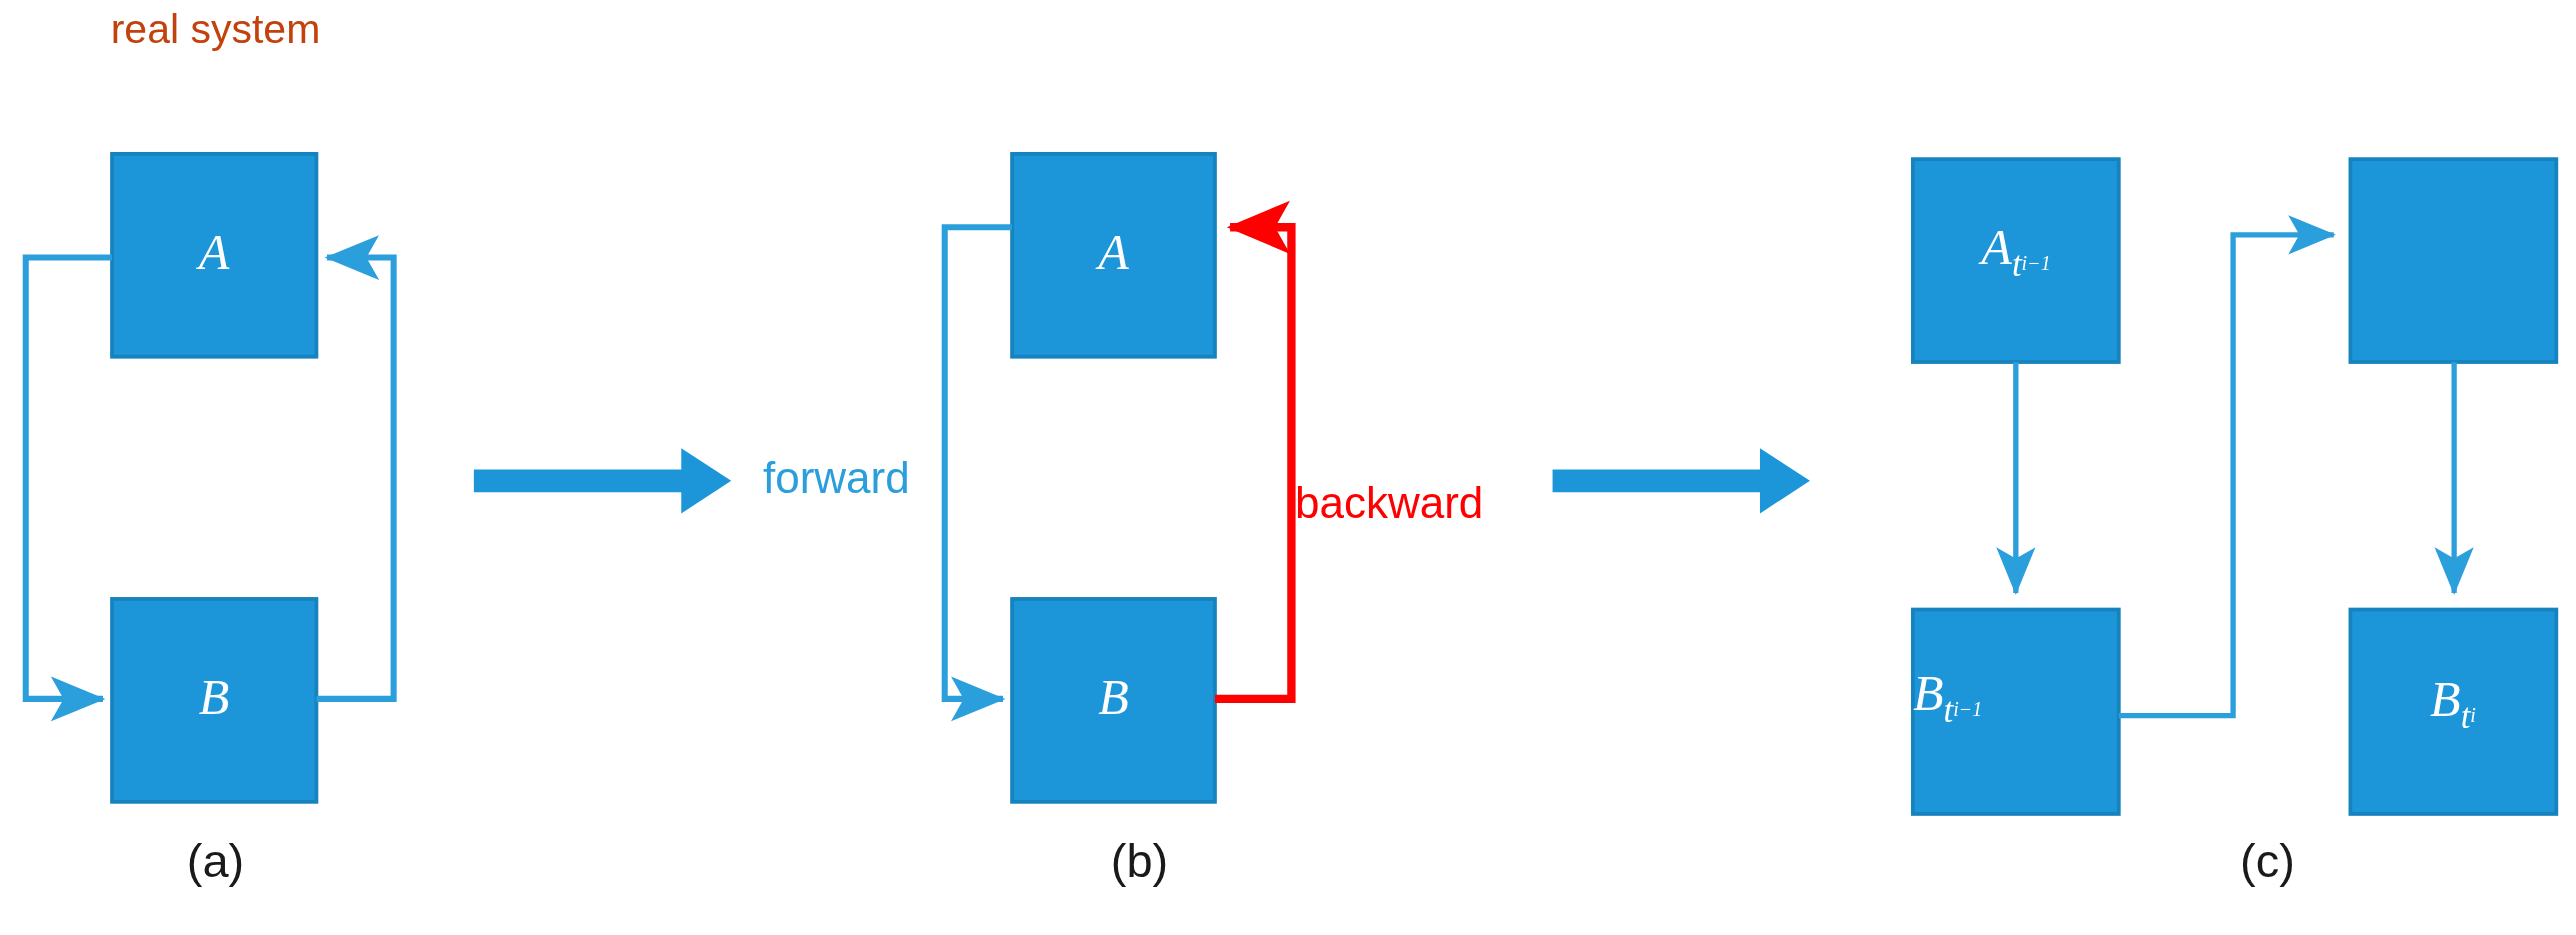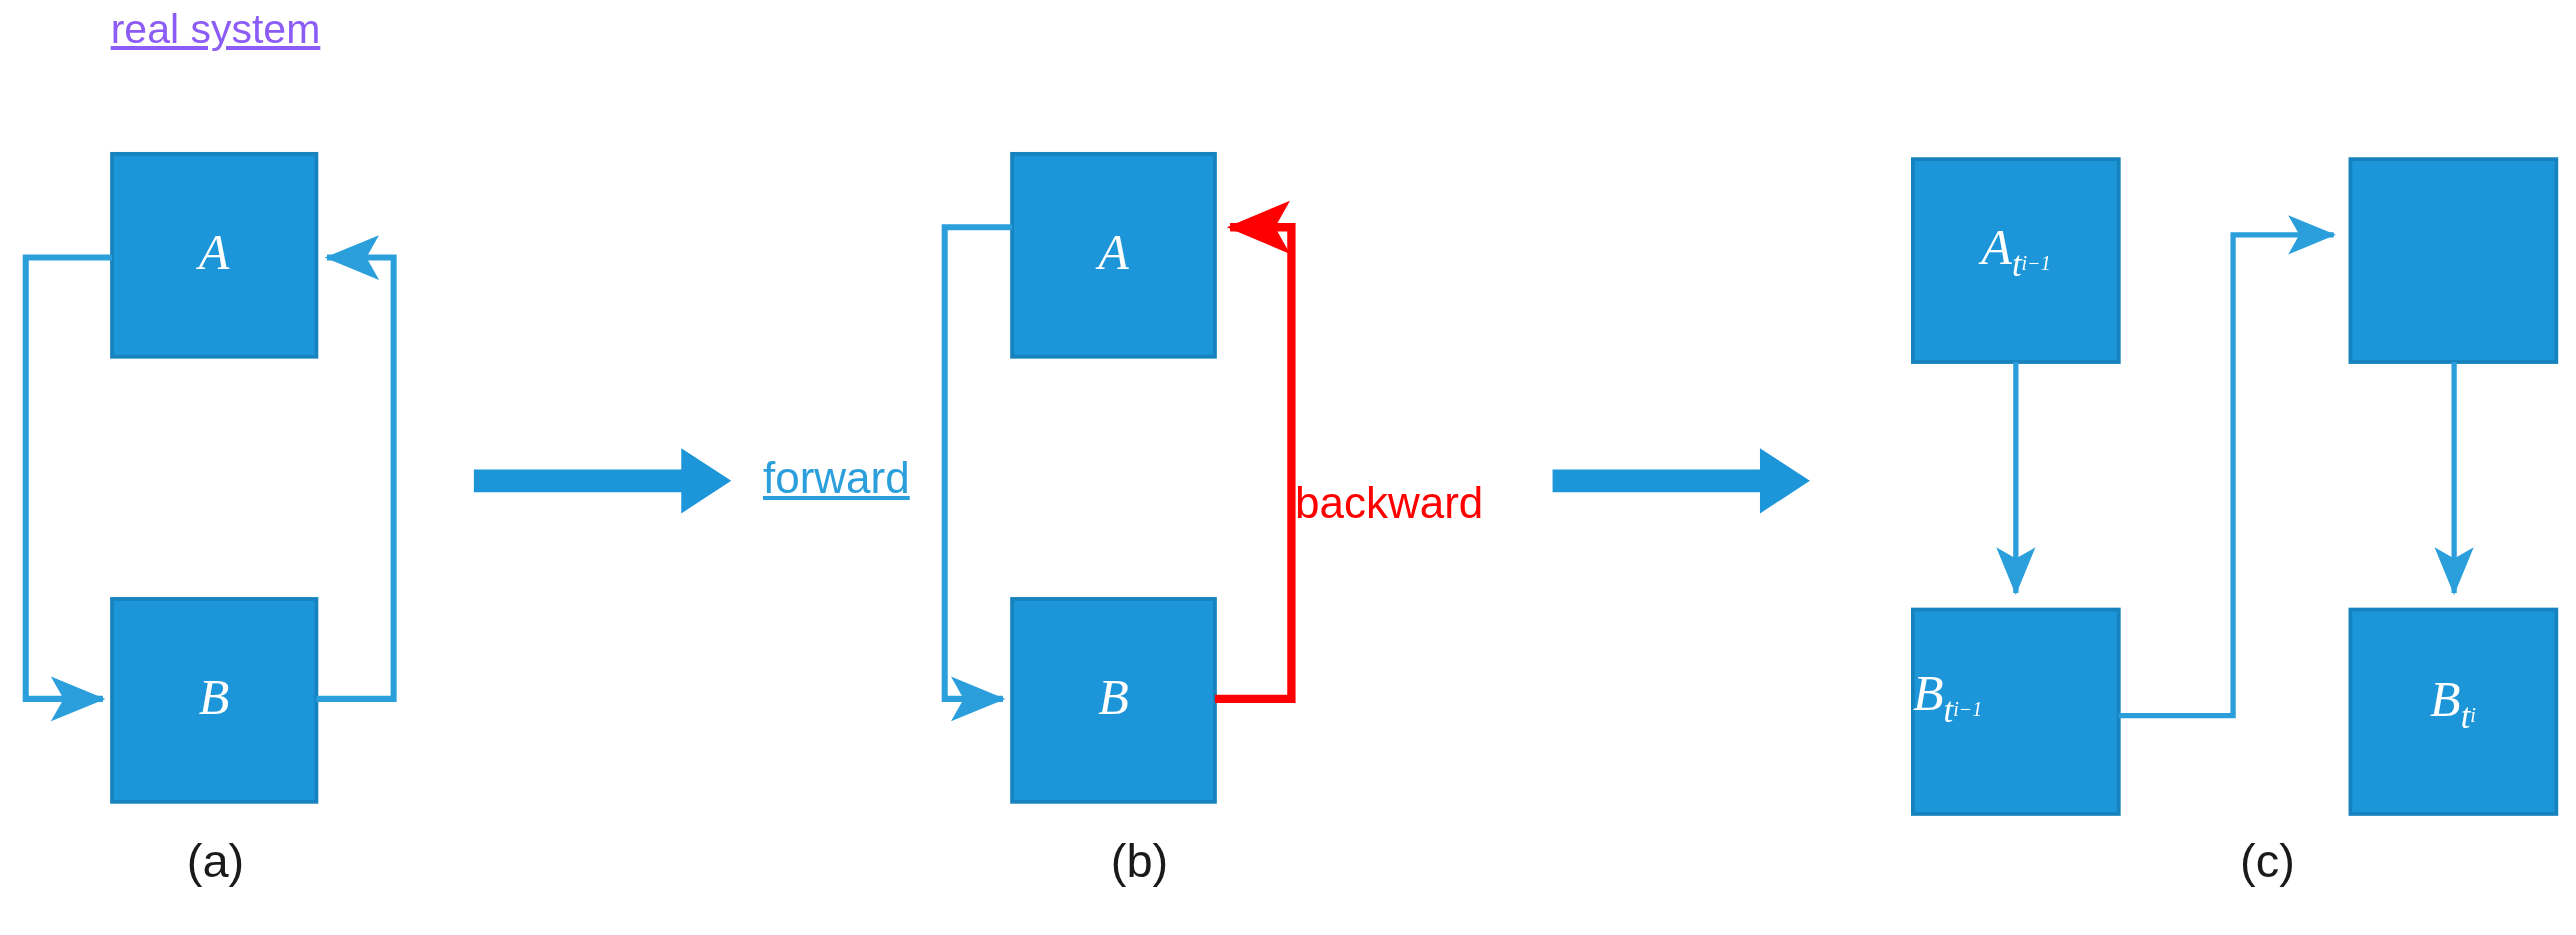--- a/index.html
+++ b/index.html
@@ -1,22 +1,22 @@
 <!DOCTYPE html>
 <html style="font-size:12px"><head>
 <meta charset="utf-8">
 <style>
   html,body{margin:0;padding:0;background:#ffffff;}
   body{width:2576px;height:936px;overflow:hidden;
        font-family:"Liberation Sans", sans-serif;}
   #stage{position:relative;width:2576px;height:936px;background:#ffffff;}
   svg#diagram{position:absolute;left:0;top:0;width:2576px;height:936px;}
   .panel-title{
-    position:absolute; font-size:41px; color:#8b5cf6;
-    font-family:"Liberation Sans", sans-serif; white-space:nowrap;text-decoration:underline;
+    position:absolute; font-size:41px; color:#c2410c;
+    font-family:"Liberation Sans", sans-serif; white-space:nowrap;
   }
   .panel-caption{
     position:absolute; font-size:47px; color:#1a1a1a;
     font-family:"Liberation Sans", sans-serif; white-space:nowrap;
   }
   .edge-label{
     position:absolute; font-size:44px; white-space:nowrap;
     font-family:"Liberation Sans", sans-serif;
   }
   .edge-label.forward{color:#2a9fdc;}
@@ -86,21 +86,21 @@
       <path d="M3242,478 L3242,783" fill="none" stroke="#2a9fdc" stroke-width="7" marker-end="url(#ah-blue)"></path>
     </g>
   </svg>
 
   <div class="panel-title" style="left:45px;  top:6px;  width:341px; text-align:center;">real system</div>
 
   <div class="panel-caption" style="left:45px;  top:833px; width:341px; text-align:center;">(a)</div>
   <div class="panel-caption" style="left:969px; top:833px; width:341px; text-align:center;">(b)</div>
   <div class="panel-caption" style="left:2097px; top:833px; width:341px; text-align:center;">(c)</div>
 
-  <div class="edge-label forward" style="left:763px; top:453px;text-decoration:underline;">forward</div>
+  <div class="edge-label forward" style="left:763px; top:453px;">forward</div>
   <div class="edge-label backward" style="left:1295px; top:453px;margin-top:25px;">backward</div>
 
   <div class="node-label" style="left:112px; top:227px; width:204px; text-align:center;">
     <span class="base">A</span>
   </div>
   <div class="node-label" style="left:112px; top:672px; width:204px; text-align:center;">
     <span class="base">B</span>
   </div>
 
   <div class="node-label" style="left:1012px; top:227px; width:203px; text-align:center;">

